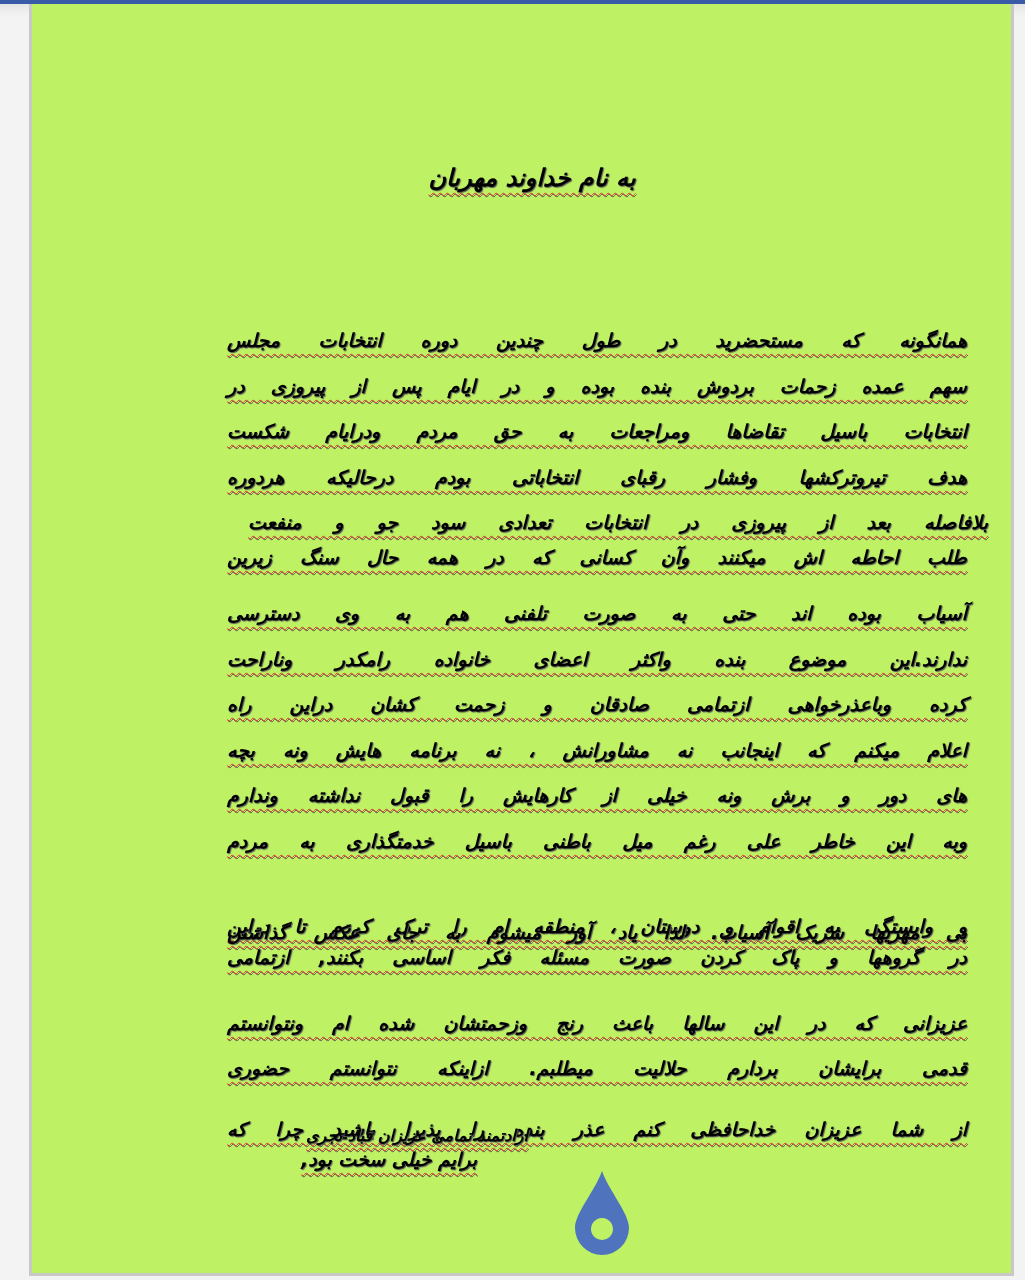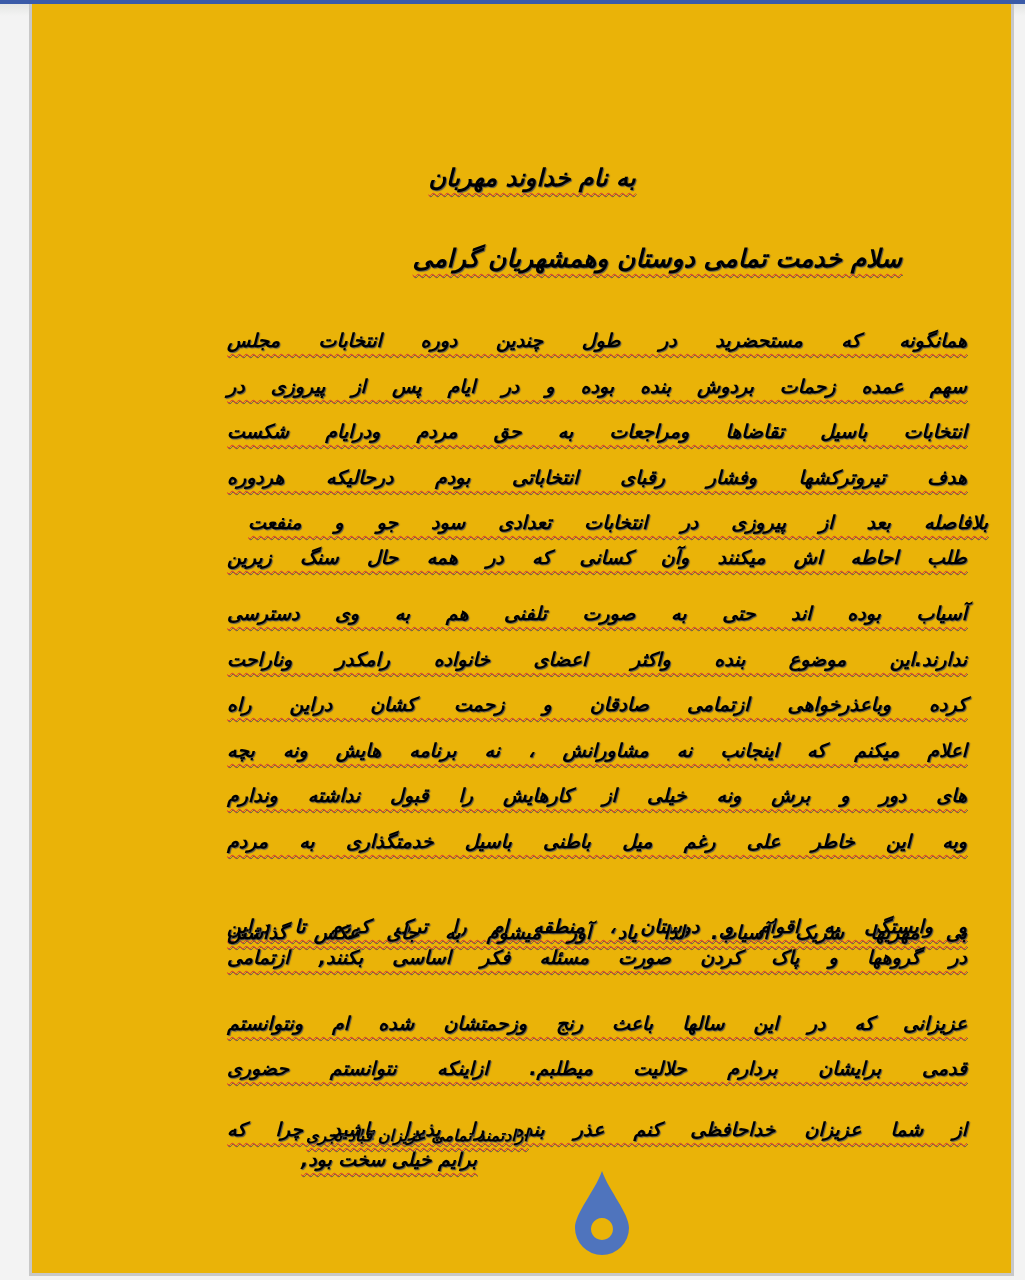--- a/index.html
+++ b/index.html
@@ -11,21 +11,21 @@
   .top-bar {
     position:absolute; left:0; top:0; width:1025px; height:4px;
     background:#3a5ba8;
   }
   .top-shade {
     position:absolute; left:0; top:4px; width:1025px; height:12px;
     background:linear-gradient(#e4e6e4, rgba(243,243,243,0));
   }
   .page {
     position:absolute; left:29px; top:4px; width:985px; height:1272px;
-    background:#eab308;
+    background:#bef264;
     border-left:3px solid #c8c8c8;
     border-right:3px solid #c8c8c8;
     border-bottom:3px solid #c8c8c8;
     box-sizing:border-box;
   }
   .line {
     position:absolute; direction:rtl; white-space:nowrap;
     font-family:"DejaVu Sans", sans-serif; font-weight:bold; font-style:italic;
     color:#000;
     text-shadow:1px 1px 1px #555;
@@ -48,21 +48,20 @@
   }
 </style>
 </head>
 <body>
 
 <div class="top-bar"></div>
 <div class="top-shade"></div>
 
 <div class="page">
   <div class="line title squiggle">به نام خداوند مهربان</div>
-  <div class="line greeting squiggle">سلام خدمت تمامی دوستان وهمشهریان گرامی</div>
 
   <div id="body-lines">
       <div class="line body-line squiggle" style="top: 325px;">همانگونه که مستحضرید در طول چندین دوره انتخابات  مجلس</div>
       <div class="line body-line squiggle" style="top: 370.5px;">سهم عمده زحمات بردوش بنده بوده و در ایام پس از پیروزی در</div>
       <div class="line body-line squiggle" style="top: 416px; font-family: Liberation Mono, monospace;">انتخابات باسیل تقاضاها ومراجعات به حق مردم ودرایام شکست</div>
       <div class="line body-line squiggle" style="top: 461.5px;">هدف تیروترکشها وفشار رقبای انتخاباتی بودم درحالیکه هردوره</div>
       <div class="line body-line squiggle" style="top: 507px; margin-left: 21px;">بلافاصله بعد از پیروزی در انتخابات تعدادی سود جو و منفعت</div>
       <div class="line body-line squiggle" style="top: 542px;">طلب احاطه اش میکنند وآن کسانی که در همه حال سنگ زیرین</div>
       <div class="line body-line squiggle" style="top: 598px;">آسیاب بوده اند حتی به صورت تلفنی هم به وی دسترسی</div>
       <div class="line body-line squiggle" style="top: 643.5px;">ندارند.این موضوع بنده واکثر اعضای خانواده رامکدر وناراحت</div>

